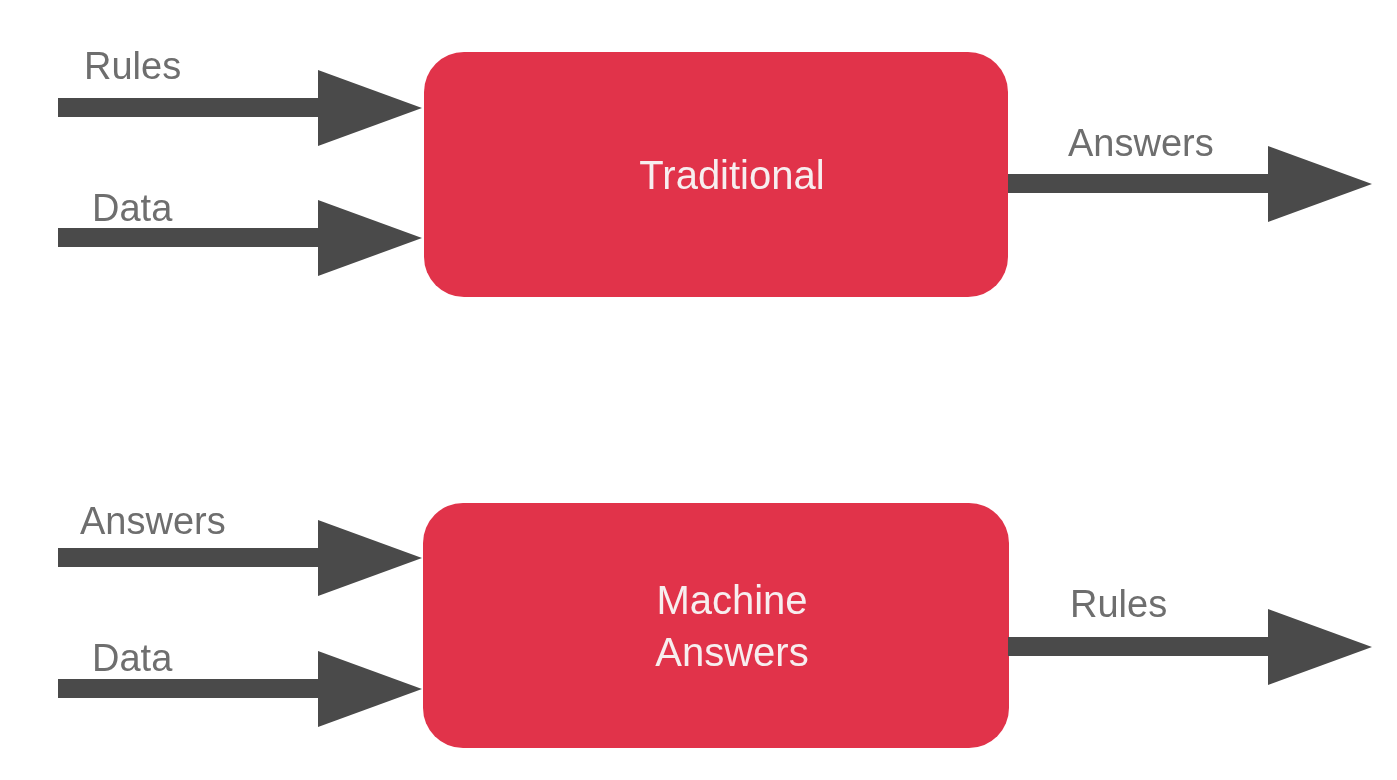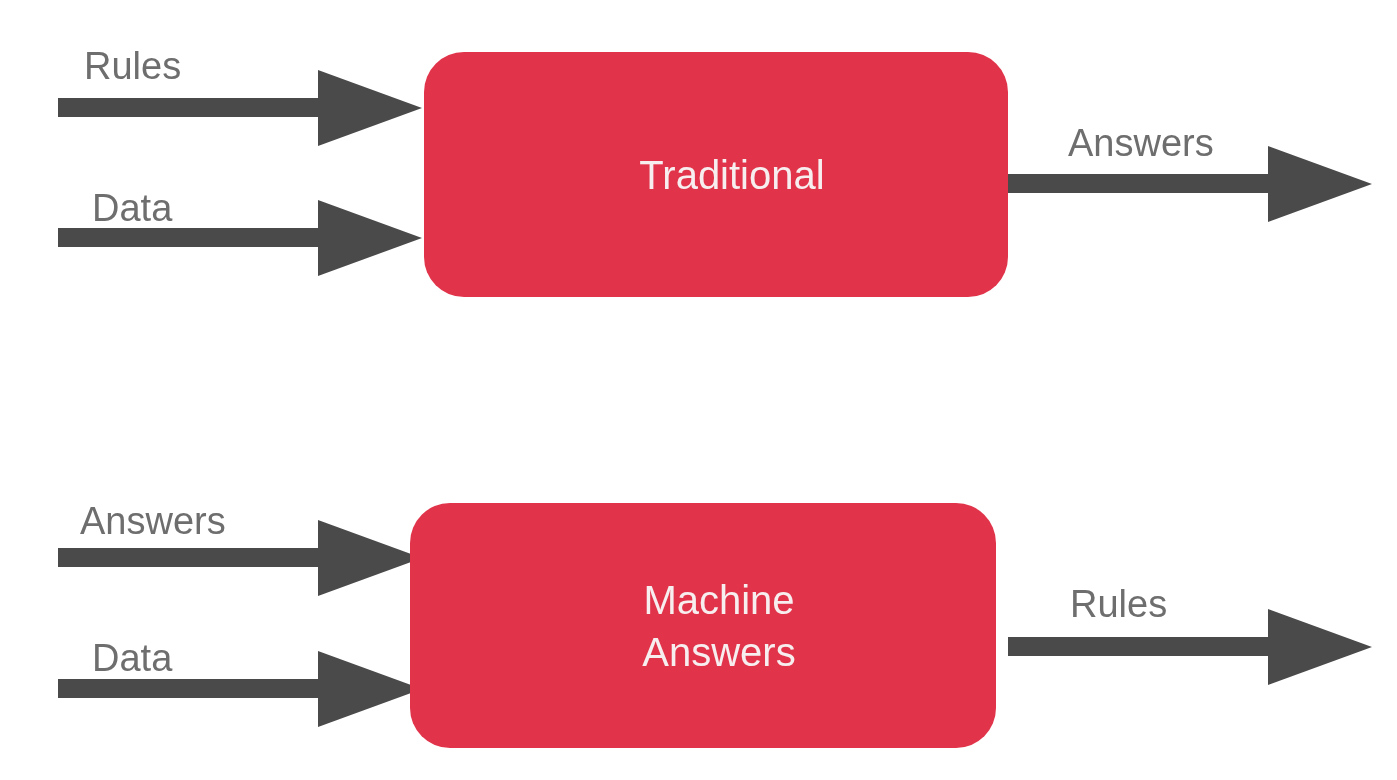--- a/index.html
+++ b/index.html
@@ -97,21 +97,21 @@
       <div class="shaft"></div>
       <div class="head"></div>
     </div>
 
     <div class="io-label" style="left:92px; top:636px">Data</div>
     <div class="arrow" style="left:58px; top:651px">
       <div class="shaft"></div>
       <div class="head"></div>
     </div>
 
-    <div class="box" style="left:410px; top:503px; width:586px">
+    <div class="box" style="left:423px; top:503px; width:586px">
       <div class="box-line">Machine</div>
       <div class="box-line">Answers</div>
     </div>
 
     <div class="io-label" style="left:1070px; top:582px">Rules</div>
     <div class="arrow" style="left:1008px; top:609px">
       <div class="shaft"></div>
       <div class="head"></div>
     </div>
   </section>

